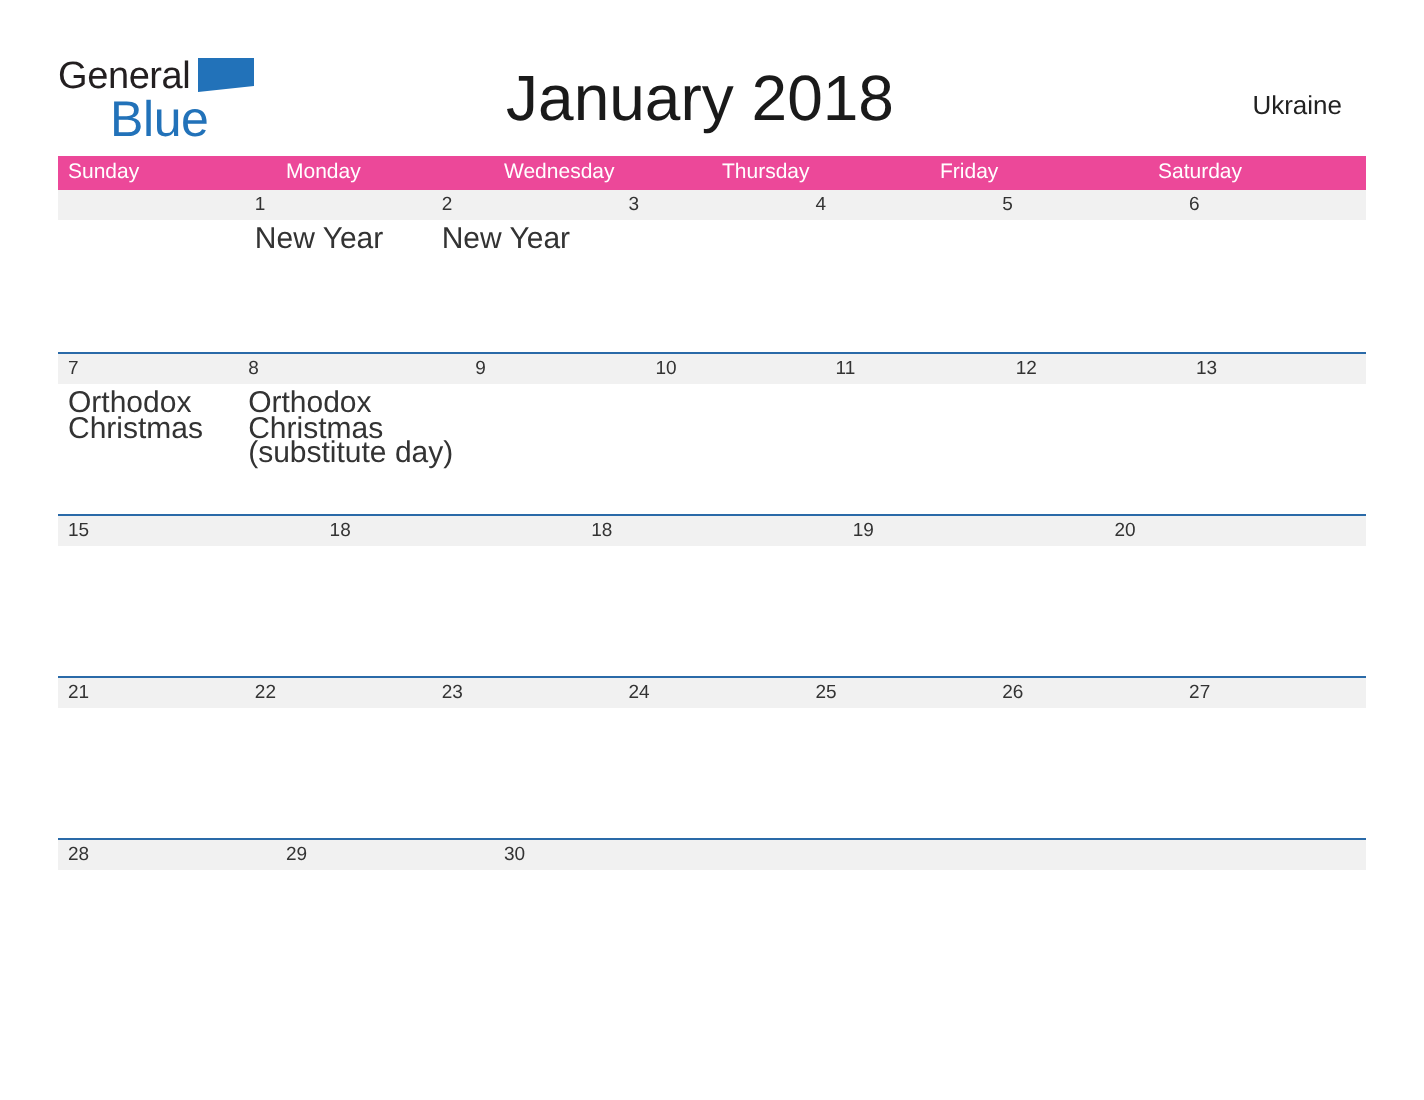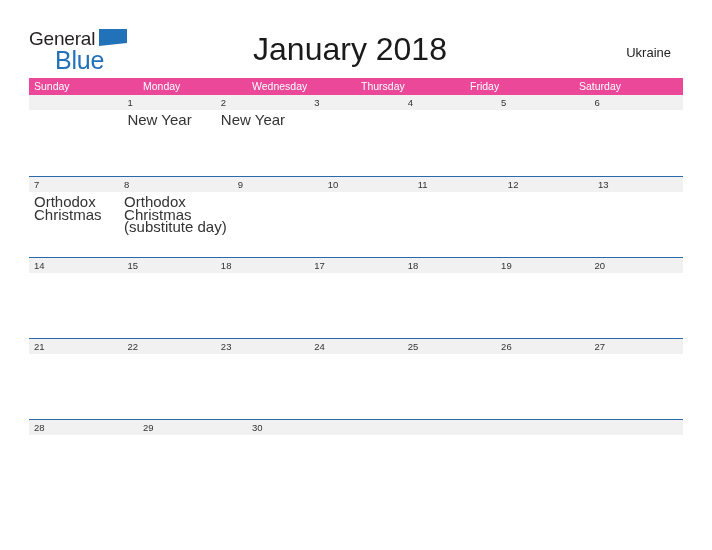--- a/index.html
+++ b/index.html
@@ -254,32 +254,26 @@
             </div>
             <div class="day-cell">
               <div class="day-number">13</div>
             </div>
           </div>
         </div>
         <div class="week-row">
           <div class="date-band"></div>
           <div class="cells">
             <div class="day-cell">
-              <div class="day-number">14</div>
-            </div>
-            <div class="day-cell">
               <div class="day-number">15</div>
             </div>
             <div class="day-cell">
               <div class="day-number">18</div>
             </div>
             <div class="day-cell">
-              <div class="day-number">17</div>
-            </div>
-            <div class="day-cell">
               <div class="day-number">18</div>
             </div>
             <div class="day-cell">
               <div class="day-number">19</div>
             </div>
             <div class="day-cell">
               <div class="day-number">20</div>
             </div>
           </div>
         </div>

